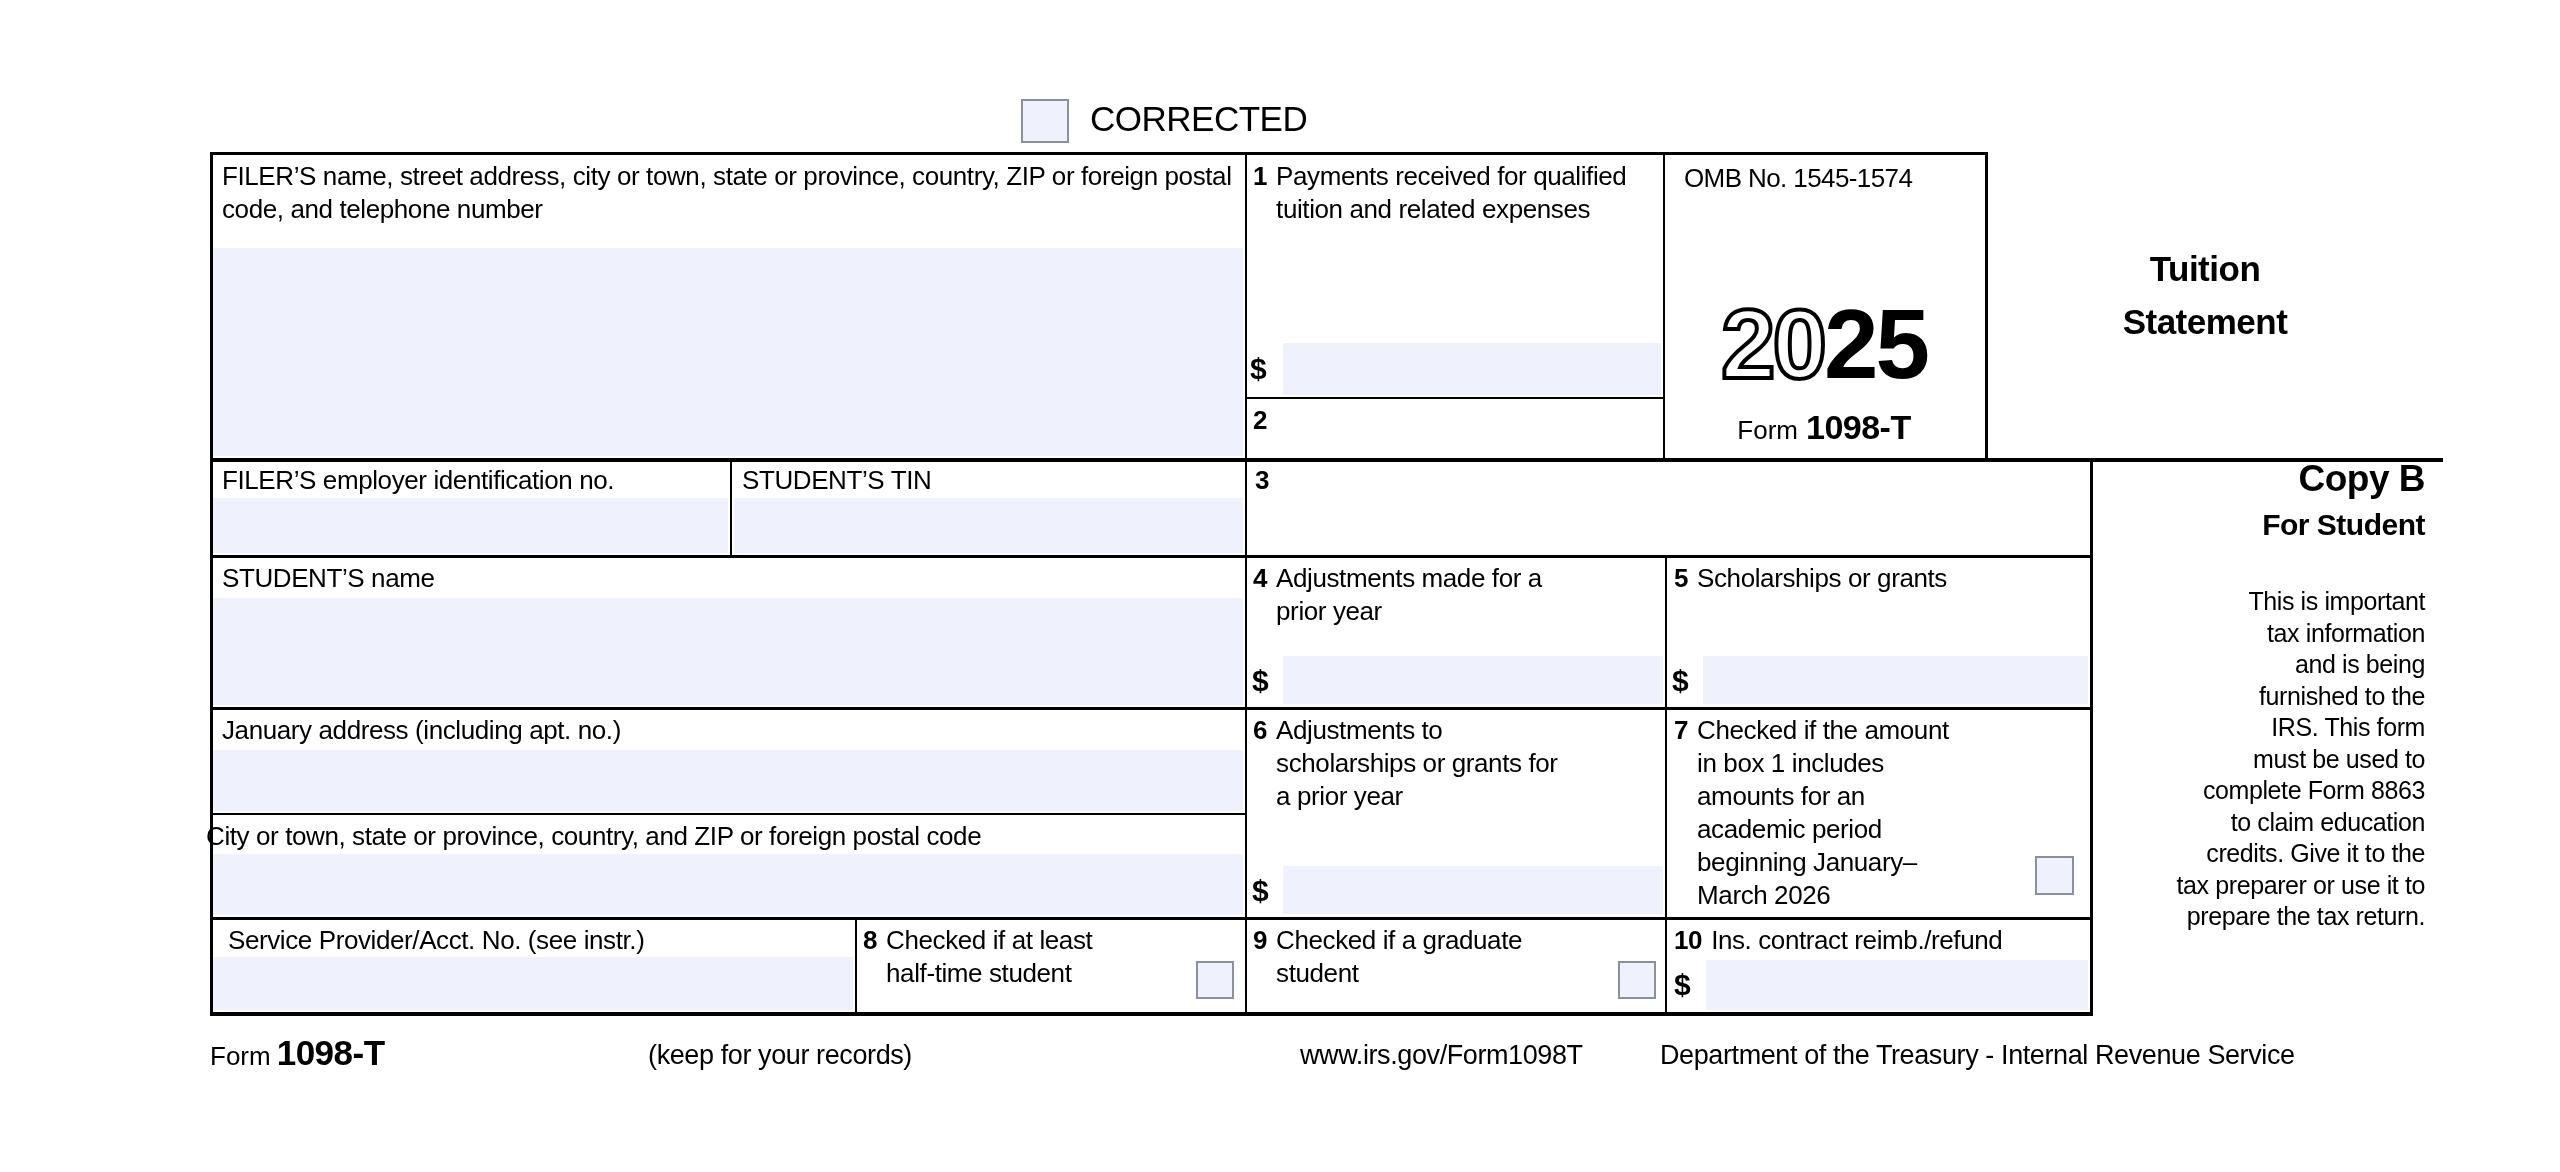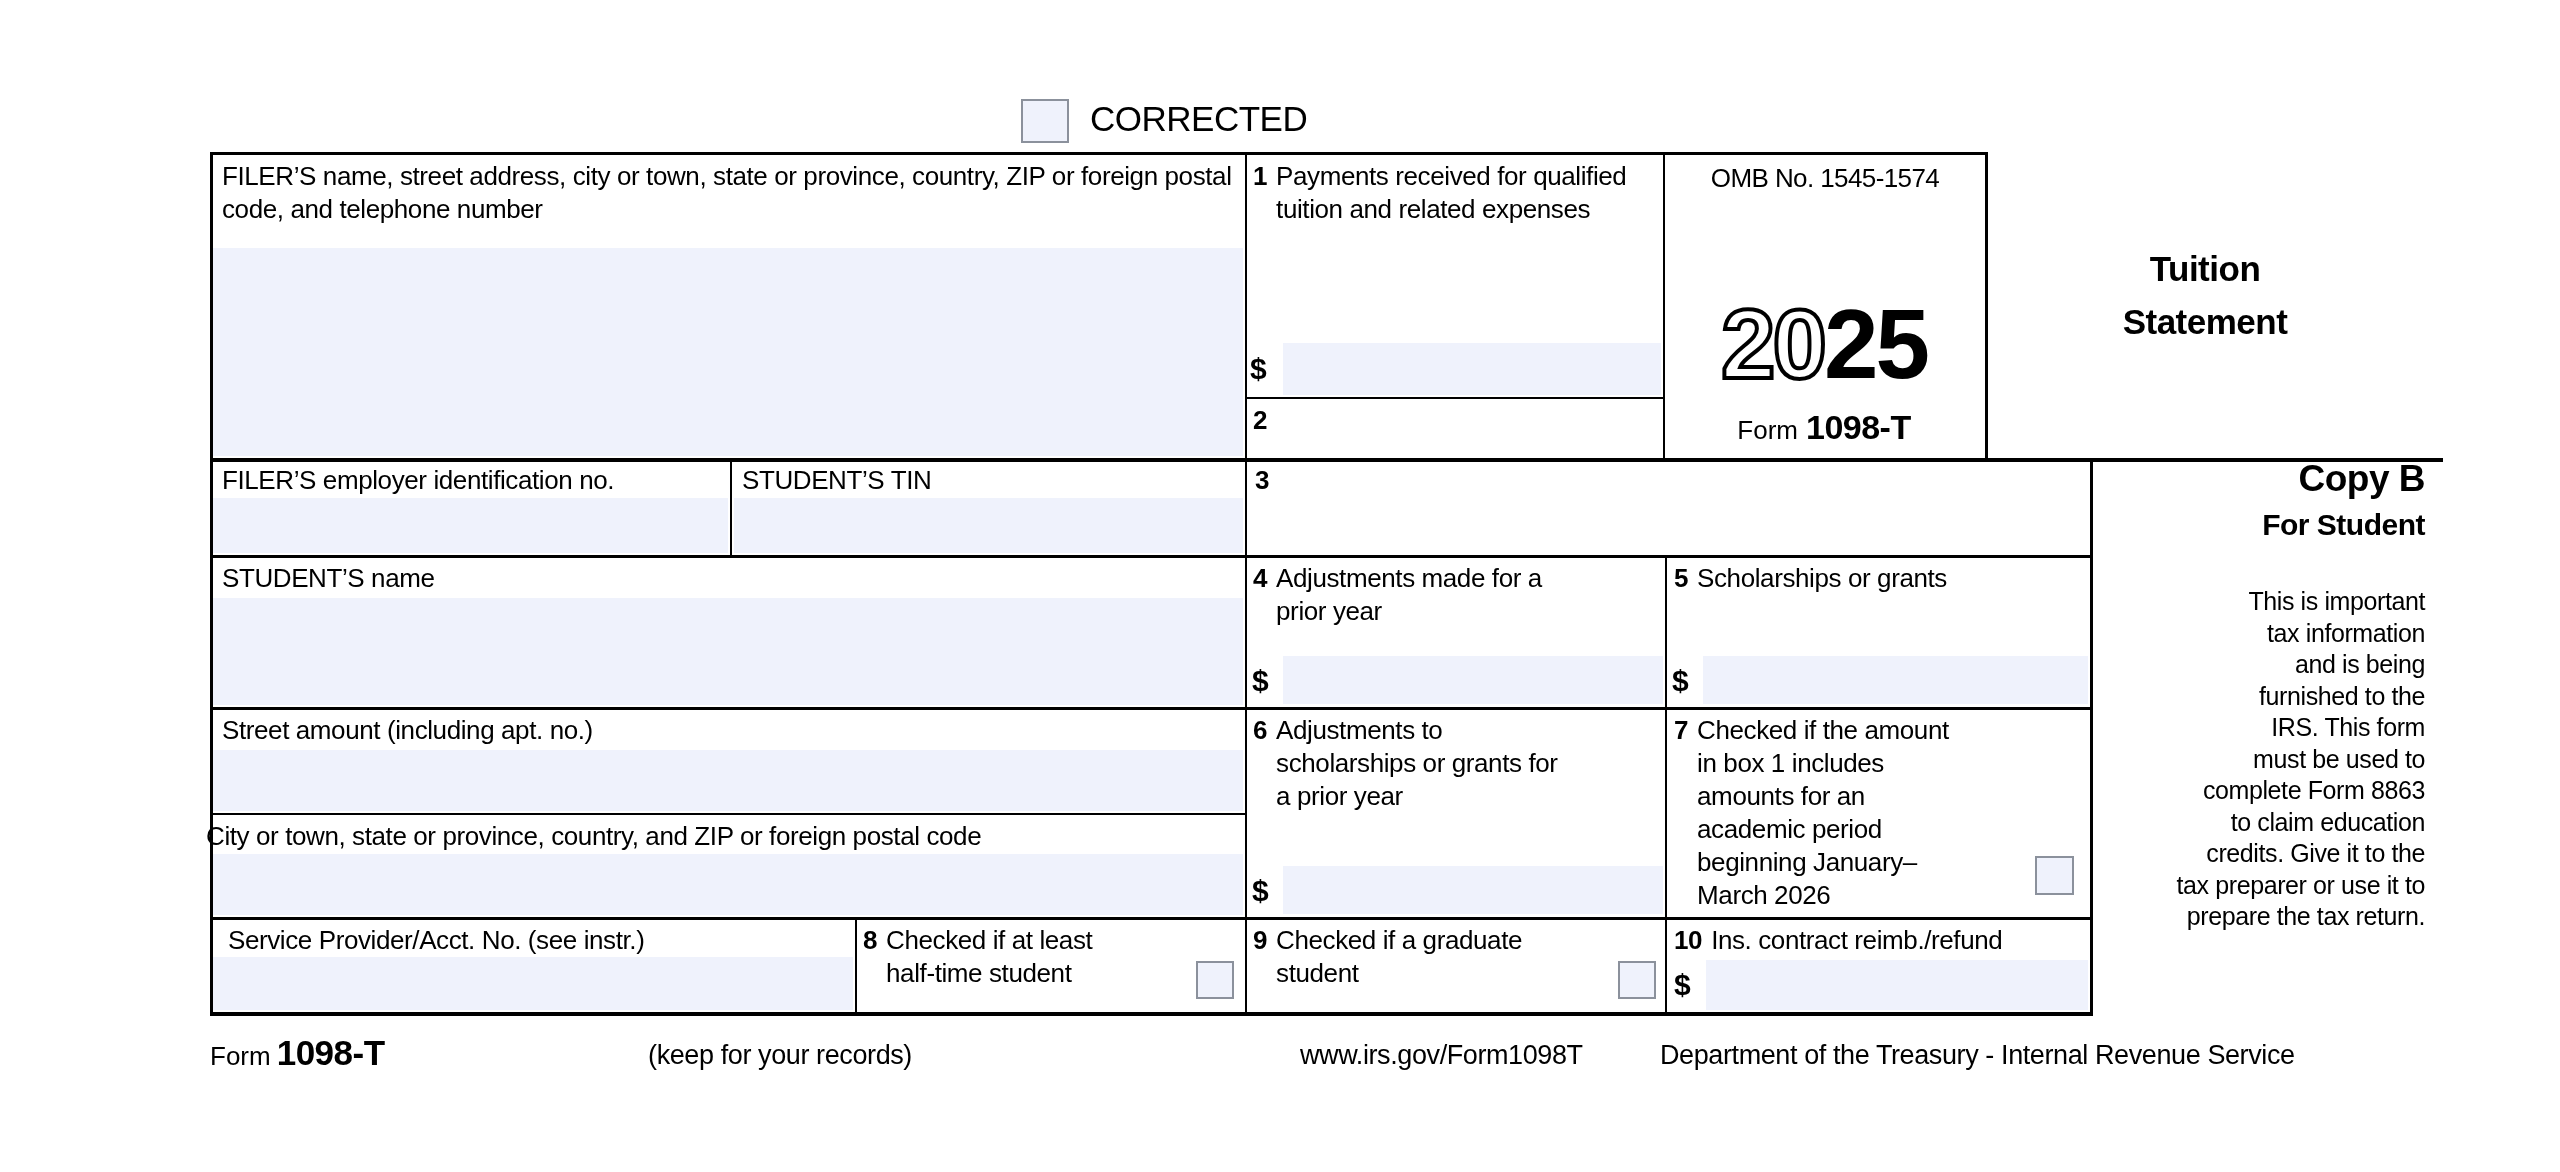--- a/index.html
+++ b/index.html
@@ -9,21 +9,21 @@
   }
   .ln{position:absolute;background:#000;}
   .fill{position:absolute;background:#eff2fc;}
   .cb{position:absolute;background:#eff2fc;border:2px solid #8b919c;box-sizing:border-box;}
   .lbl{position:absolute;font-size:26px;line-height:33px;letter-spacing:-0.4px;}
   .boxlbl{position:absolute;display:flex;align-items:flex-start;gap:9px;font-size:26px;line-height:33px;letter-spacing:-0.4px;}
   .num{font-weight:bold;flex:0 0 auto;}
   .txt{display:block;}
   .dollar{position:absolute;font-weight:bold;font-size:30px;letter-spacing:-0.5px;}
   .corrected-label{position:absolute;left:1090px;top:99px;font-size:35px;letter-spacing:-0.5px;}
-  .omb{position:absolute;left:1665px;top:163px;width:320px;text-align:center;font-size:26px;letter-spacing:-0.6px;}
+  .omb{position:absolute;left:1665px;top:163px;width:320px;font-size:26px;letter-spacing:-0.6px;padding-left:19px;}
   .year{position:absolute;left:1663px;top:288px;width:322px;text-align:center;font-weight:bold;font-size:98px;letter-spacing:-3px;}
   .yr-outline{color:#ffffff;-webkit-text-stroke:4px #000;}
   .yr-solid{color:#000;}
   .ombform{position:absolute;left:1663px;top:408px;width:322px;text-align:center;}
   .ombform .w{font-size:26px;}
   .ombform .n{font-size:34px;font-weight:bold;letter-spacing:-0.5px;margin-left:8px;}
   .doc-title{position:absolute;left:1985px;top:242px;width:440px;text-align:center;font-weight:bold;font-size:35px;line-height:53px;letter-spacing:-0.5px;}
   .copyb{position:absolute;left:2100px;top:458px;width:325px;text-align:right;font-weight:bold;font-size:37px;letter-spacing:-0.5px;}
   .forstudent{position:absolute;left:2100px;top:508px;width:325px;text-align:right;font-weight:bold;font-size:30px;letter-spacing:-0.5px;}
   .note{position:absolute;left:2115px;top:586px;width:310px;text-align:right;font-size:25px;line-height:31.5px;letter-spacing:-0.4px;}
@@ -116,21 +116,21 @@
     <span class="num">4</span>
     <span class="txt" style="width:290px;">Adjustments made for a prior year</span>
   </div>
   <div class="dollar" style="left:1252px;top:664px;">$</div>
   <div class="boxlbl" style="left:1674px;top:562px;">
     <span class="num">5</span>
     <span class="txt" style="width:330px;">Scholarships or grants</span>
   </div>
   <div class="dollar" style="left:1672px;top:664px;">$</div>
 
-  <div class="lbl" style="left:222px;top:714px;width:900px;">Street amount (including apt. no.)</div>
+  <div class="lbl" style="left:222px;top:714px;width:900px;">January address (including apt. no.)</div>
   <div class="boxlbl" style="left:1253px;top:714px;">
     <span class="num">6</span>
     <span class="txt" style="width:290px;">Adjustments to scholarships or grants for a prior year</span>
   </div>
   <div class="dollar" style="left:1252px;top:874px;">$</div>
 
   <div class="boxlbl" style="left:1674px;top:714px;">
     <span class="num">7</span>
     <span class="txt" style="width:270px;">Checked if the amount in box 1 includes amounts for an academic period beginning January–March 2026</span>
   </div>

